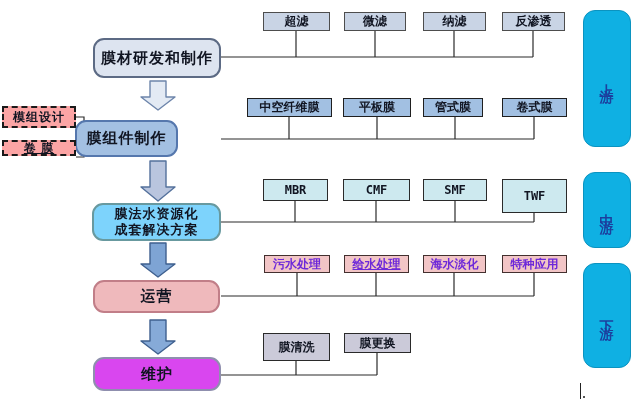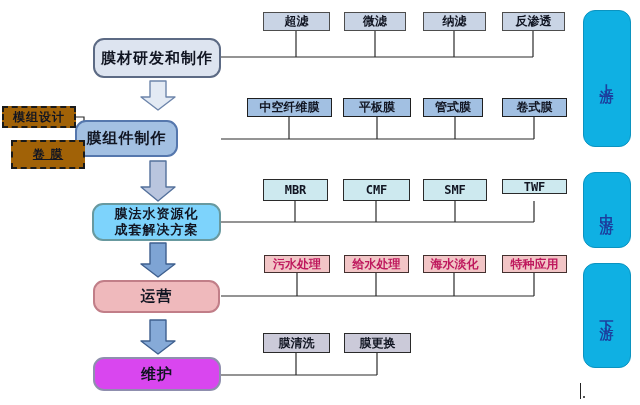--- a/index.html
+++ b/index.html
@@ -17,24 +17,24 @@
   .main.m1{background:#dde4f0;border:2px solid #5c6a84;}
   .main.m2{background:#a3c0e2;border:2px solid #5577ad;}
   .main.m3{background:#7dd3fc;border:2px solid #68999f;font-size:13px;white-space:pre-line;line-height:1.25;}
   .main.m4{background:#efb9bc;border:2px solid #c17e88;}
   .main.m5{background:#d946ef;border:2px solid #8f8fae;}
   
   .b{font-size:12px;border:1px solid #3a3a3a;}
   .r1{background:#c9d4e5;border-color:#4d4d4d;}
   .r2{background:#a2c0e2;border-color:#1f1f1f;}
   .r3{background:#cde9ef;border-color:#2a2a2a;font-family:"DejaVu Sans Mono","Liberation Mono",monospace;}
-  .r4{background:#f2c5c6;border-color:#43302f;color:#be185d;}
+  .r4{background:#f2c5c6;border-color:#43302f;color:#6d28d9;}
   .r5{background:#cbcad9;border-color:#2a2a2a;}
   
-  .dashed{background:#a16207;border:2px dashed #1a1a1a;font-size:12px;letter-spacing:1px;}
+  .dashed{background:#fca5a5;border:2px dashed #1a1a1a;font-size:12px;letter-spacing:1px;}
   
   .stream{
     background:#0fb0e3;border:1px solid #0b93c0;border-radius:12px;
     color:#1c3f9e;font-size:14px;font-weight:bold;
     writing-mode:vertical-rl;text-orientation:upright;letter-spacing:7px;
     display:flex;align-items:center;justify-content:center;
   }
   .cursor-mark{position:absolute;left:580px;top:383px;width:1px;height:16px;background:#222;}
   .cursor-dot{position:absolute;left:583px;top:396px;width:2px;height:2px;background:#555;}
 </style>
@@ -87,43 +87,43 @@
   </svg>
 
   <div class="box main m1" style="left:93px;top:38px;width:128px;height:40px;">膜材研发和制作</div>
   <div class="box main m2" style="left:75px;top:120px;width:103px;height:37px;">膜组件制作</div>
   <div class="box main m3" style="left:92px;top:203px;width:129px;height:38px;">膜法水资源化
 成套解决方案</div>
   <div class="box main m4" style="left:93px;top:280px;width:127px;height:33px;">运营</div>
   <div class="box main m5" style="left:93px;top:357px;width:128px;height:34px;">维护</div>
 
   <div class="box dashed" style="left:2px;top:106px;width:74px;height:22px;">模组设计</div>
-  <div class="box dashed" style="left:11px;top:140px;width:74px;height:29px;text-decoration:underline;">卷 膜</div>
+  <div class="box dashed" style="left:2px;top:140px;width:74px;height:16px;text-decoration:underline;">卷 膜</div>
 
   <div class="box b r1" style="left:263px;top:12px;width:67px;height:19px;">超滤</div>
   <div class="box b r1" style="left:344px;top:12px;width:62px;height:19px;">微滤</div>
   <div class="box b r1" style="left:423px;top:12px;width:63px;height:19px;">纳滤</div>
   <div class="box b r1" style="left:502px;top:12px;width:63px;height:19px;">反渗透</div>
 
   <div class="box b r2" style="left:247px;top:98px;width:85px;height:19px;">中空纤维膜</div>
   <div class="box b r2" style="left:343px;top:98px;width:68px;height:19px;">平板膜</div>
   <div class="box b r2" style="left:423px;top:98px;width:60px;height:19px;">管式膜</div>
   <div class="box b r2" style="left:502px;top:98px;width:65px;height:19px;">卷式膜</div>
 
   <div class="box b r3" style="left:263px;top:179px;width:65px;height:22px;">MBR</div>
   <div class="box b r3" style="left:343px;top:179px;width:67px;height:22px;">CMF</div>
   <div class="box b r3" style="left:423px;top:179px;width:64px;height:22px;">SMF</div>
-  <div class="box b r3" style="left:502px;top:179px;width:65px;height:15px;">TWF</div>
+  <div class="box b r3" style="left:502px;top:179px;width:65px;height:34px;">TWF</div>
 
   <div class="box b r4" style="left:264px;top:255px;width:66px;height:18px;">污水处理</div>
-  <div class="box b r4" style="left:344px;top:255px;width:65px;height:18px;">给水处理</div>
+  <div class="box b r4" style="left:344px;top:255px;width:65px;height:18px;text-decoration:underline;">给水处理</div>
   <div class="box b r4" style="left:423px;top:255px;width:63px;height:18px;">海水淡化</div>
   <div class="box b r4" style="left:502px;top:255px;width:65px;height:18px;">特种应用</div>
 
-  <div class="box b r5" style="left:263px;top:333px;width:67px;height:20px;">膜清洗</div>
+  <div class="box b r5" style="left:263px;top:333px;width:67px;height:28px;">膜清洗</div>
   <div class="box b r5" style="left:344px;top:333px;width:67px;height:20px;">膜更换</div>
 
   <div class="box stream" style="left:583px;top:10px;width:48px;height:137px;">上游</div>
   <div class="box stream" style="left:583px;top:172px;width:48px;height:76px;">中游</div>
   <div class="box stream" style="left:583px;top:263px;width:48px;height:105px;">下游</div>
 
   <div class="cursor-mark"></div>
   <div class="cursor-dot"></div>
 </div>
 

